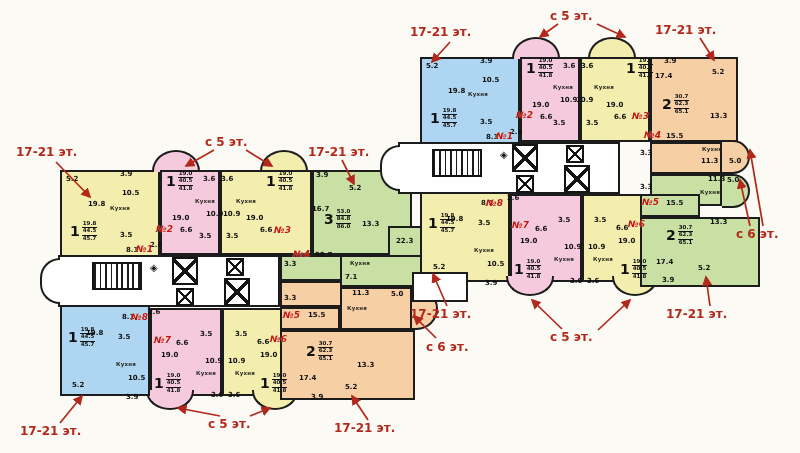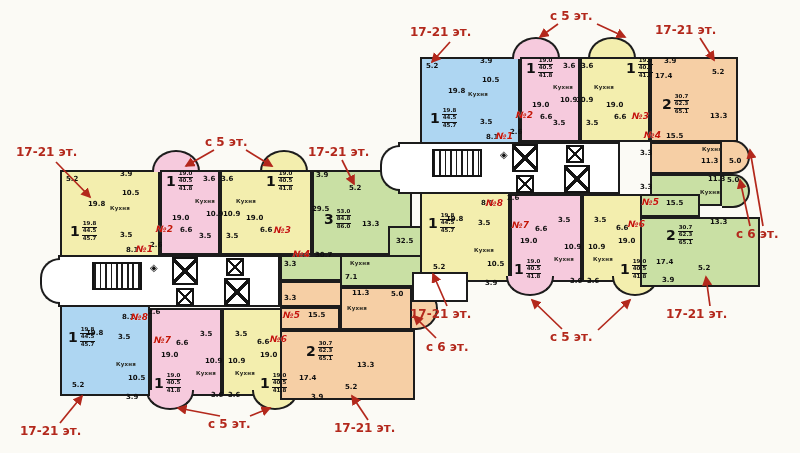--- a/index.html
+++ b/index.html
@@ -101,23 +101,23 @@
     <div class="area" style="left: 172px; top: 215px;">19.0</div>
     <div class="area" style="left: 180px; top: 227px;">6.6</div>
     <div class="area" style="left: 199px; top: 233px;">3.5</div>
     <div class="area" style="left: 221px; top: 176px;">3.6</div>
     <div class="area" style="left: 223px; top: 211px;">10.9</div>
     <div class="area" style="left: 246px; top: 215px;">19.0</div>
     <div class="area" style="left: 260px; top: 227px;">6.6</div>
     <div class="area" style="left: 226px; top: 233px;">3.5</div>
     <div class="area" style="left: 316px; top: 172px;">3.9</div>
     <div class="area" style="left: 349px; top: 185px;">5.2</div>
-    <div class="area" style="left: 312px; top: 206px;">29.5</div>
+    <div class="area" style="left: 312px; top: 206px;">16.7</div>
     <div class="area" style="left: 362px; top: 221px;">13.3</div>
-    <div class="area" style="left: 396px; top: 238px;">32.5</div>
+    <div class="area" style="left: 396px; top: 238px;">22.3</div>
     <div class="area" style="left: 315px; top: 252px;">30.7</div>
     <div class="area" style="left: 345px; top: 274px;">7.1</div>
     <div class="area" style="left: 284px; top: 261px;">3.3</div>
     <div class="area" style="left: 352px; top: 290px;">11.3</div>
     <div class="area" style="left: 391px; top: 291px;">5.0</div>
     <div class="area" style="left: 308px; top: 312px;">15.5</div>
     <div class="area" style="left: 284px; top: 295px;">3.3</div>
     <div class="area" style="left: 357px; top: 362px;">13.3</div>
     <div class="area" style="left: 299px; top: 375px;">17.4</div>
     <div class="area" style="left: 345px; top: 384px;">5.2</div>

